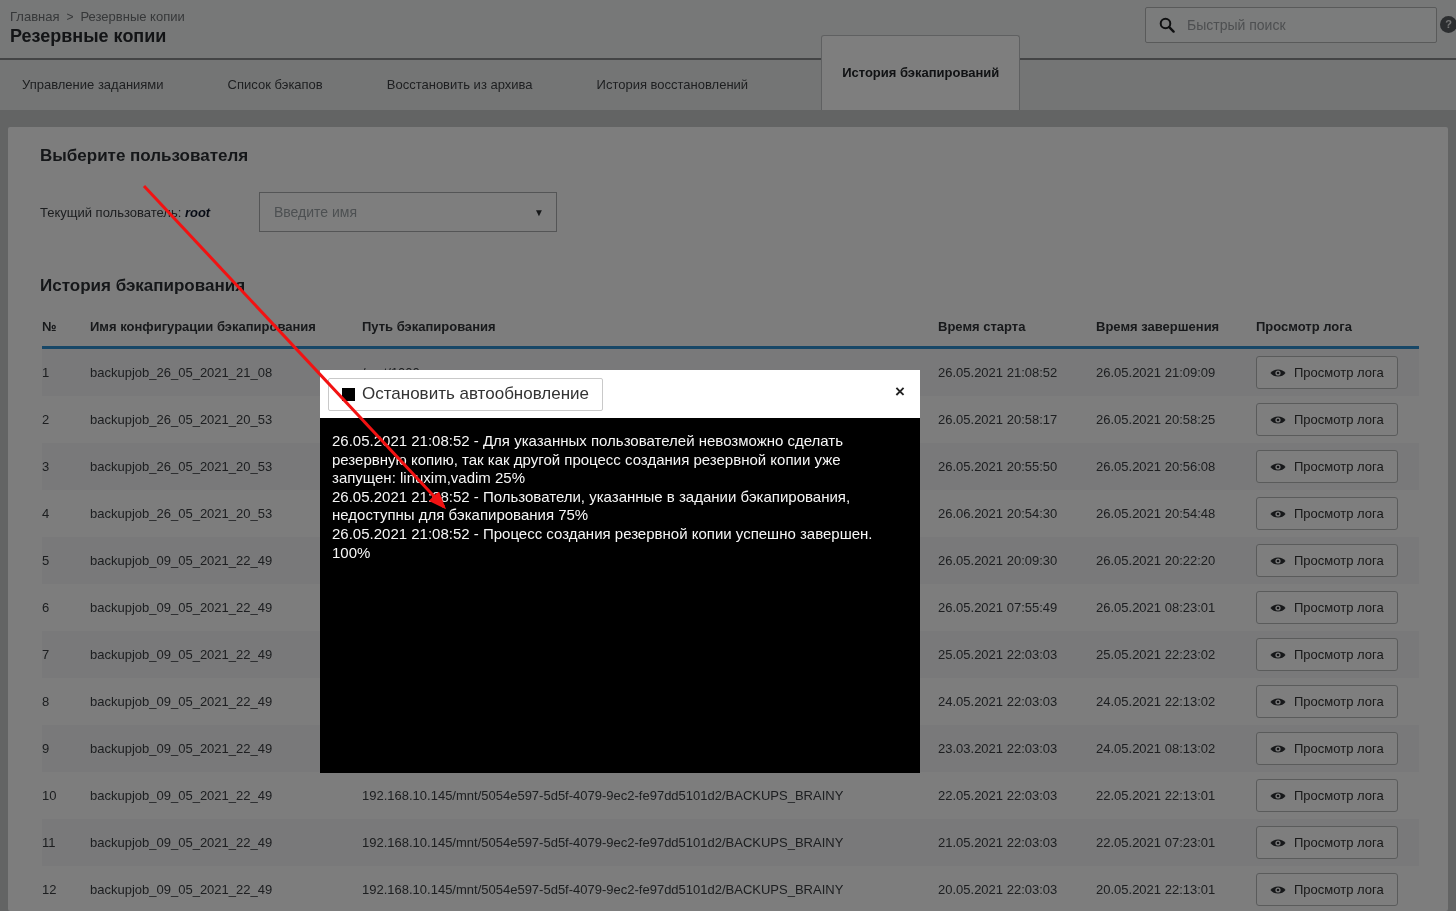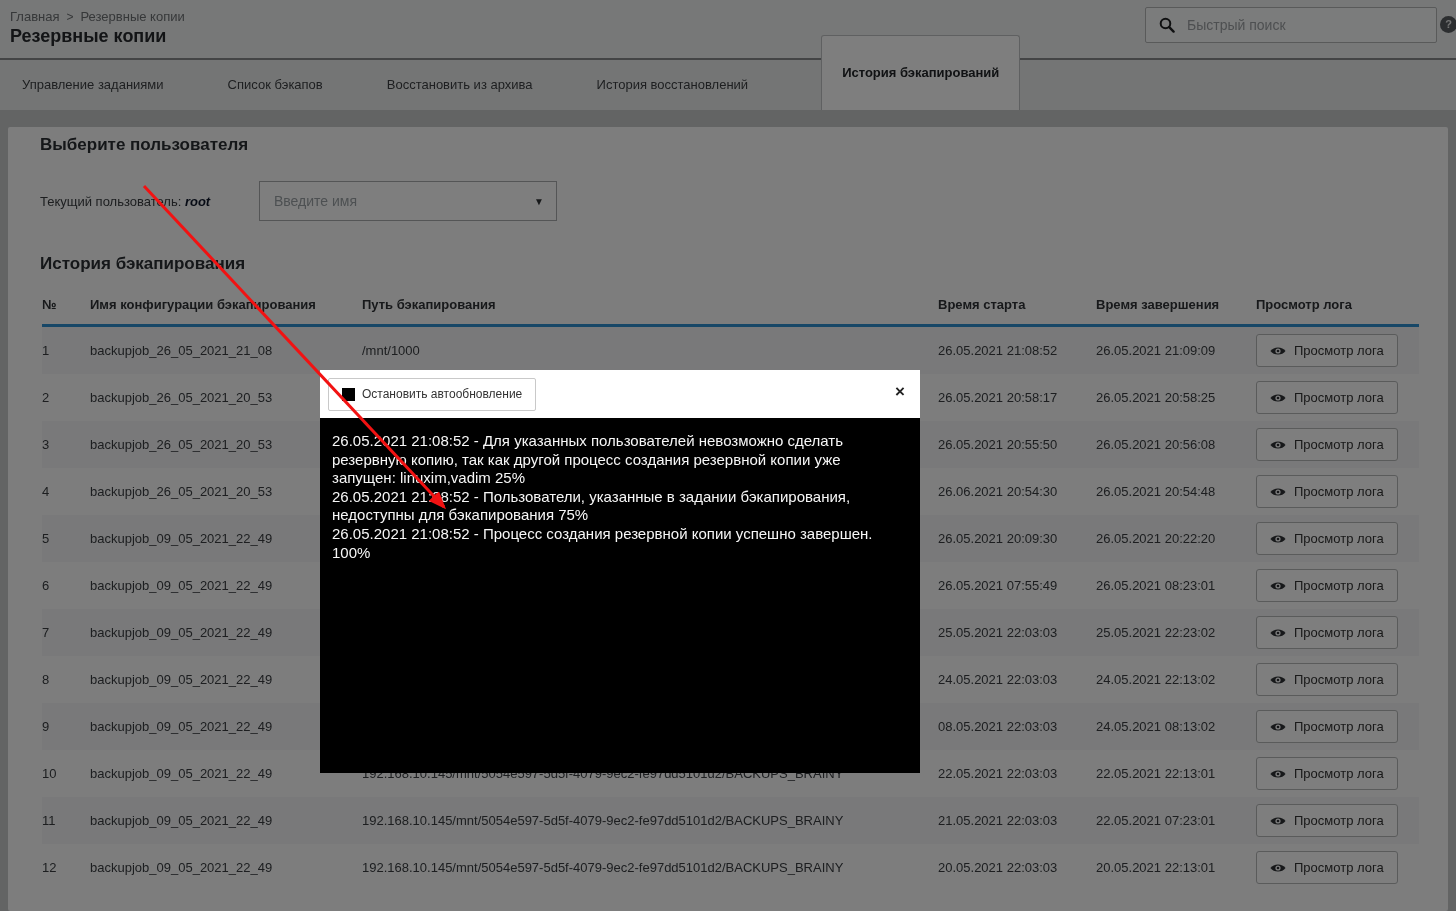--- a/index.html
+++ b/index.html
@@ -18,21 +18,21 @@
   .help-badge{position:absolute;left:1440px;top:16px;width:17px;height:17px;border-radius:50%;background:#585c60;color:#e9eaea;font-size:11px;font-weight:bold;text-align:center;line-height:17px;}
 
   
   .tabs-row{position:absolute;left:0;top:60px;width:1456px;height:50px;background:#e9ebeb;display:flex;align-items:flex-end;}
   .tab{height:50px;line-height:50px;font-size:13px;color:#3c3f42;margin-right:40px;cursor:pointer;white-space:nowrap;margin-left:24px;}
   .tab:first-child{margin-left:22px;}
   .tab.active{height:46px;line-height:46px;background:#fdfdfd;border:1px solid #bfc1c2;border-bottom:none;border-radius:3px 3px 0 0;padding:14px 20px;margin-left:33px;margin-right:0;font-weight:bold;color:#222528;}
 
   
   .panel{position:absolute;left:8px;top:127px;width:1440px;height:784px;background:#fafbfb;border-radius:2px;box-sizing:border-box;}
-  .section-heading{margin:0 0 0 32px;padding-top:8px;font-size:17px;font-weight:bold;color:#2b2e33;}
+  .section-heading{margin:0 0 0 32px;padding-top:19px;font-size:17px;font-weight:bold;color:#2b2e33;}
   .user-row{display:flex;align-items:center;margin:26px 0 0 32px;height:40px;}
   .user-label{width:219px;font-size:13px;color:#3a3d40;}
   .user-label b{color:#0f172a;font-style:italic;}
   .select{position:relative;width:298px;height:40px;background:#fdfdfd;border:1px solid #a9abac;box-sizing:border-box;display:flex;align-items:center;cursor:pointer;}
   .select .ph{margin-left:14px;font-size:14px;color:#9aa0a4;}
   .select .caret{position:absolute;right:12px;top:14px;font-size:10px;color:#2f3235;}
   .history-heading{margin-top:25px;}
 
   
   table.history{border-collapse:collapse;table-layout:fixed;width:1377px;margin:13px 0 0 34px;font-size:13px;}
@@ -43,21 +43,21 @@
   table.history tr.odd td{background:#f2f3f4;}
   .log-btn{display:inline-flex;align-items:center;gap:8px;height:33px;padding:0 13px;background:#fcfcfc;border:1px solid #b4b6b7;border-radius:3px;font-size:13px;color:#333;font-family:inherit;cursor:pointer;}
   .log-btn svg{flex:0 0 auto;}
 
   
   .dim-overlay{position:absolute;inset:0;background:rgba(0,0,0,0.5);z-index:10;}
 
   
   .log-modal{position:absolute;left:320px;top:370px;width:600px;z-index:20;}
   .log-modal .bar{height:48px;background:#ffffff;position:relative;display:flex;align-items:center;}
-  .stop-btn{display:inline-flex;align-items:center;gap:7px;margin-left:8px;height:33px;padding:0 13px;background:#fff;border:1px solid #c9c9c9;border-radius:2px;font-size:12px;color:#333;font-family:inherit;cursor:pointer;}
+  .stop-btn{display:inline-flex;align-items:center;gap:7px;margin-left:8px;height:33px;padding:0 13px;background:#fff;border:1px solid #c9c9c9;border-radius:2px;font-size:17px;color:#333;font-family:inherit;cursor:pointer;}
   .stop-btn .sq{width:13px;height:13px;background:#000;display:inline-block;}
   .modal-close{position:absolute;right:11px;top:13px;width:18px;height:18px;font-size:17px;font-weight:bold;color:#222;line-height:18px;text-align:center;cursor:pointer;}
   .log-body{height:355px;background:var(--log-bg,#000);color:var(--log-text,#f7f7f7);padding:14px 12px;box-sizing:border-box;font-size:15px;line-height:1.24;overflow:hidden;}
   .log-body .entry{margin:0;}
 
   
   .arrow-layer{position:absolute;inset:0;z-index:30;pointer-events:none;}
 </style>
 </head>
 <body>
@@ -239,21 +239,21 @@
                   <circle cx="8" cy="6" r="2.6" fill="#fcfcfc"></circle>
                   <circle cx="8" cy="6" r="1.3" fill="#2e3134"></circle>
                 </svg>
                 <span>Просмотр лога</span>
               </button></td>
           </tr>
           <tr class="odd">
             <td>9</td>
             <td>backupjob_09_05_2021_22_49</td>
             <td></td>
-            <td>08.05.2021 22:03:03</td>
+            <td>23.03.2021 22:03:03</td>
             <td>24.05.2021 08:13:02</td>
             <td><button class="log-btn">
                 <svg width="16" height="12" viewBox="0 0 16 12">
                   <path d="M0.5,6 C3.5,1.2 12.5,1.2 15.5,6 C12.5,10.8 3.5,10.8 0.5,6 Z" fill="#2e3134"></path>
                   <circle cx="8" cy="6" r="2.6" fill="#fcfcfc"></circle>
                   <circle cx="8" cy="6" r="1.3" fill="#2e3134"></circle>
                 </svg>
                 <span>Просмотр лога</span>
               </button></td>
           </tr>

